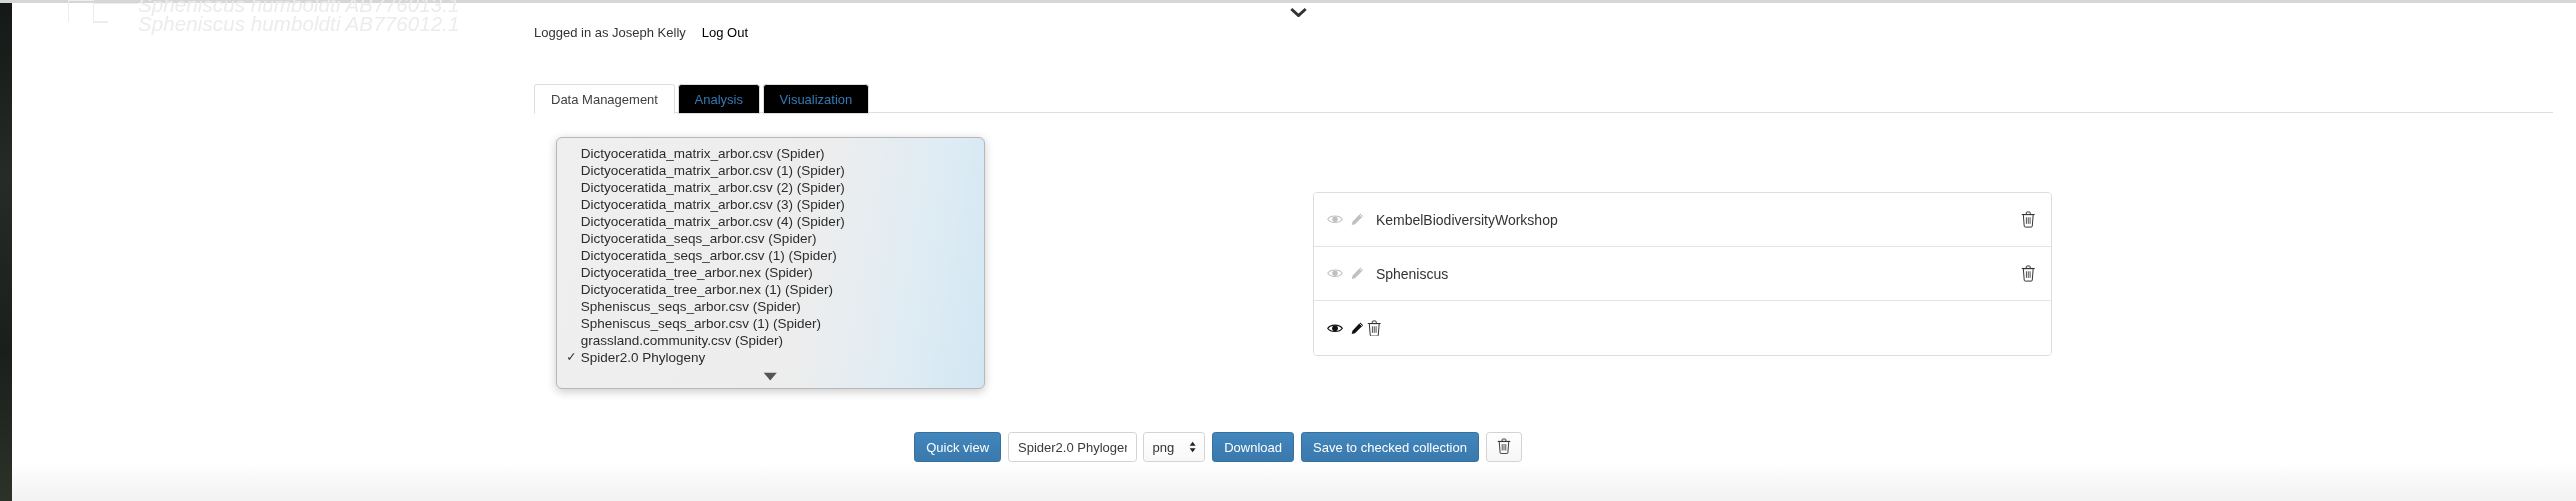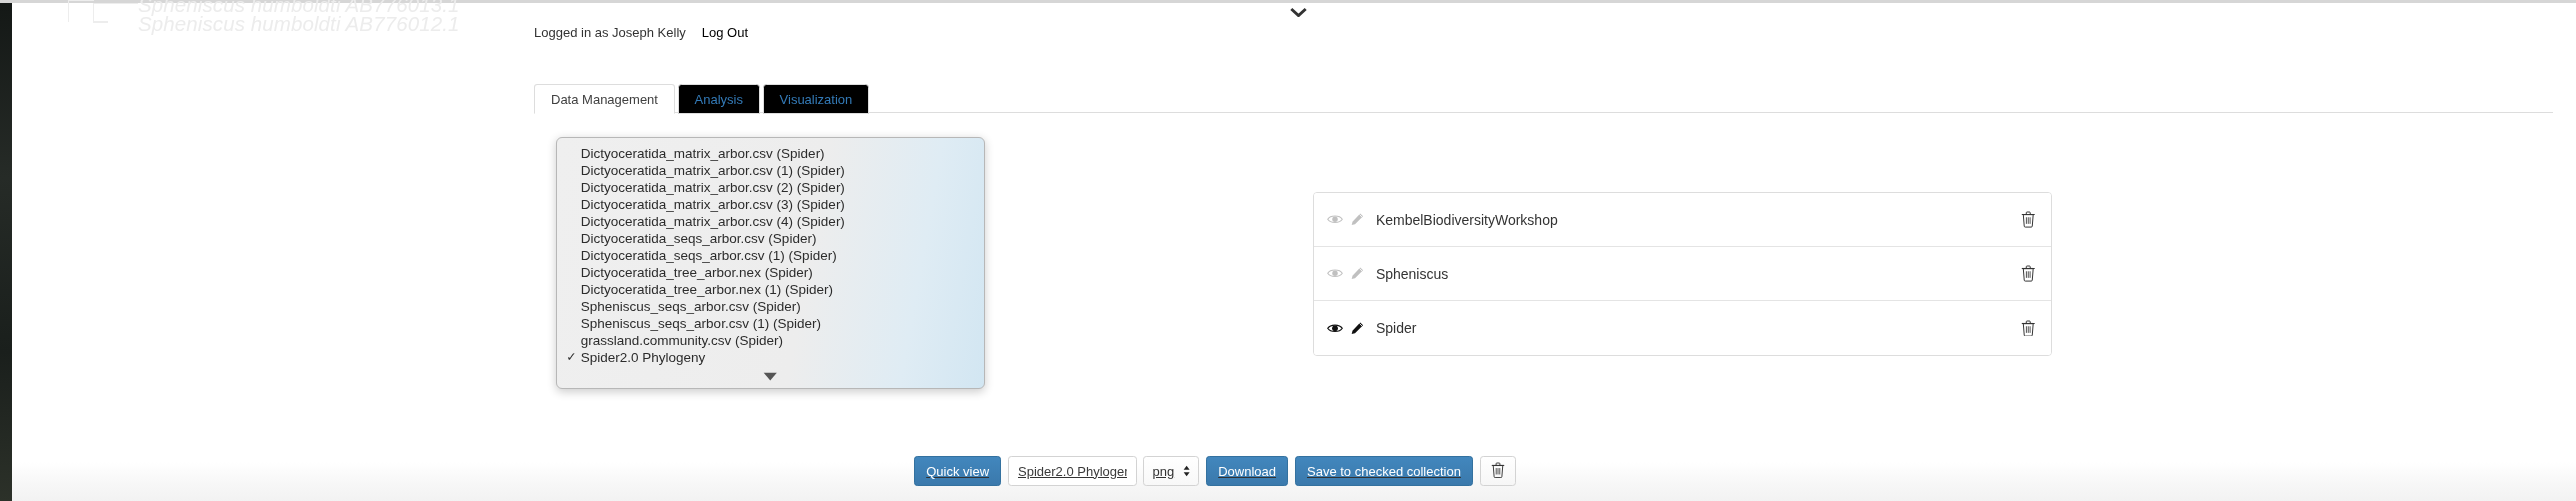--- a/index.html
+++ b/index.html
@@ -245,25 +245,24 @@
     justify-content: center;
     flex: 0 0 auto;
     cursor: pointer;
   }
   .icon-dim  { opacity: .28; }
   .icon-on   { opacity: 1; }
 
   
   .bottom-toolbar {
     position: absolute;
-    left: 914px; top: 456px;
+    left: 914px; top: 432px;
     display: flex;
     align-items: center;
     gap: 6.6px;
-    text-decoration: underline;
   }
   .name-input {
     width: 129px;
     height: 30px;
     border: 0.7px solid #d3d3d3;
     border-radius: 3.3px;
     background: #ffffff;
     font-size: 13px;
     font-family: "Liberation Sans", "DejaVu Sans", sans-serif;
     color: #3a3a3a;
@@ -274,21 +273,21 @@
   .format-select {
     position: relative;
     height: 30px;
     min-width: 38px;
     border: 0.7px solid #d3d3d3;
     border-radius: 3.3px;
     background: #ffffff;
     background-image: linear-gradient(180deg,#ffffff 0%, #f8f8f8 100%);
     display: inline-flex;
     align-items: center;
-    gap: 9px;
+    gap: 15px;
     padding: 0 8px;
     font-size: 13px;
     color: #333333;
     cursor: pointer;
     box-sizing: border-box;
   }
   .format-select .spin {
     display: flex;
     flex-direction: column;
     line-height: 4.6px;
@@ -438,21 +437,20 @@
           <path d="M1 8 C5 1.5, 19 1.5, 23 8 C19 14.5, 5 14.5, 1 8 Z" fill="none" stroke="#111" stroke-width="1.8"></path>
           <circle cx="12" cy="8" r="4.4" fill="#111"></circle>
         </svg>
       </span>
       <span class="pencil-icon icon-on">
         <svg width="14.5" height="14.5" viewBox="0 0 22 22" aria-hidden="true">
           <path d="M15.5 2.2 L19.8 6.5 L7.6 18.7 L2.6 19.9 L3.8 14.9 Z" fill="#111"></path>
           <path d="M14.2 3.6 L18.4 7.8" stroke="#fff" stroke-width="1.3"></path>
         </svg>
       </span>
-      <span class="row-label">Spider</span>
       <span class="trash-icon">
         <svg width="14.5" height="16.5" viewBox="0 0 22 25" aria-hidden="true">
           <path d="M3.5 5.5 h15 l-1.4 17.4 a1.6 1.6 0 0 1 -1.6 1.5 h-9 a1.6 1.6 0 0 1 -1.6 -1.5 Z" fill="none" stroke="#333" stroke-width="1.5"></path>
           <path d="M1.2 5.3 h19.6" stroke="#333" stroke-width="1.7"></path>
           <path d="M8 5.3 v-2.6 a1.2 1.2 0 0 1 1.2 -1.2 h3.6 a1.2 1.2 0 0 1 1.2 1.2 v2.6" fill="none" stroke="#333" stroke-width="1.5"></path>
           <path d="M8.2 9.5 v10 M11 9.5 v10 M13.8 9.5 v10" stroke="#333" stroke-width="1.3"></path>
         </svg>
       </span>
     </div>
 

